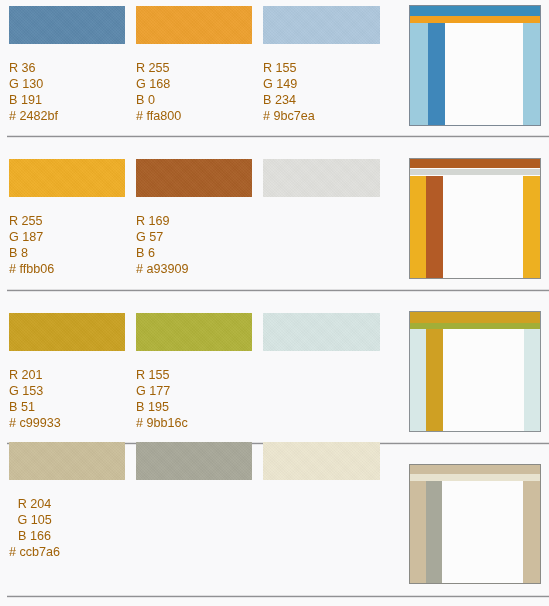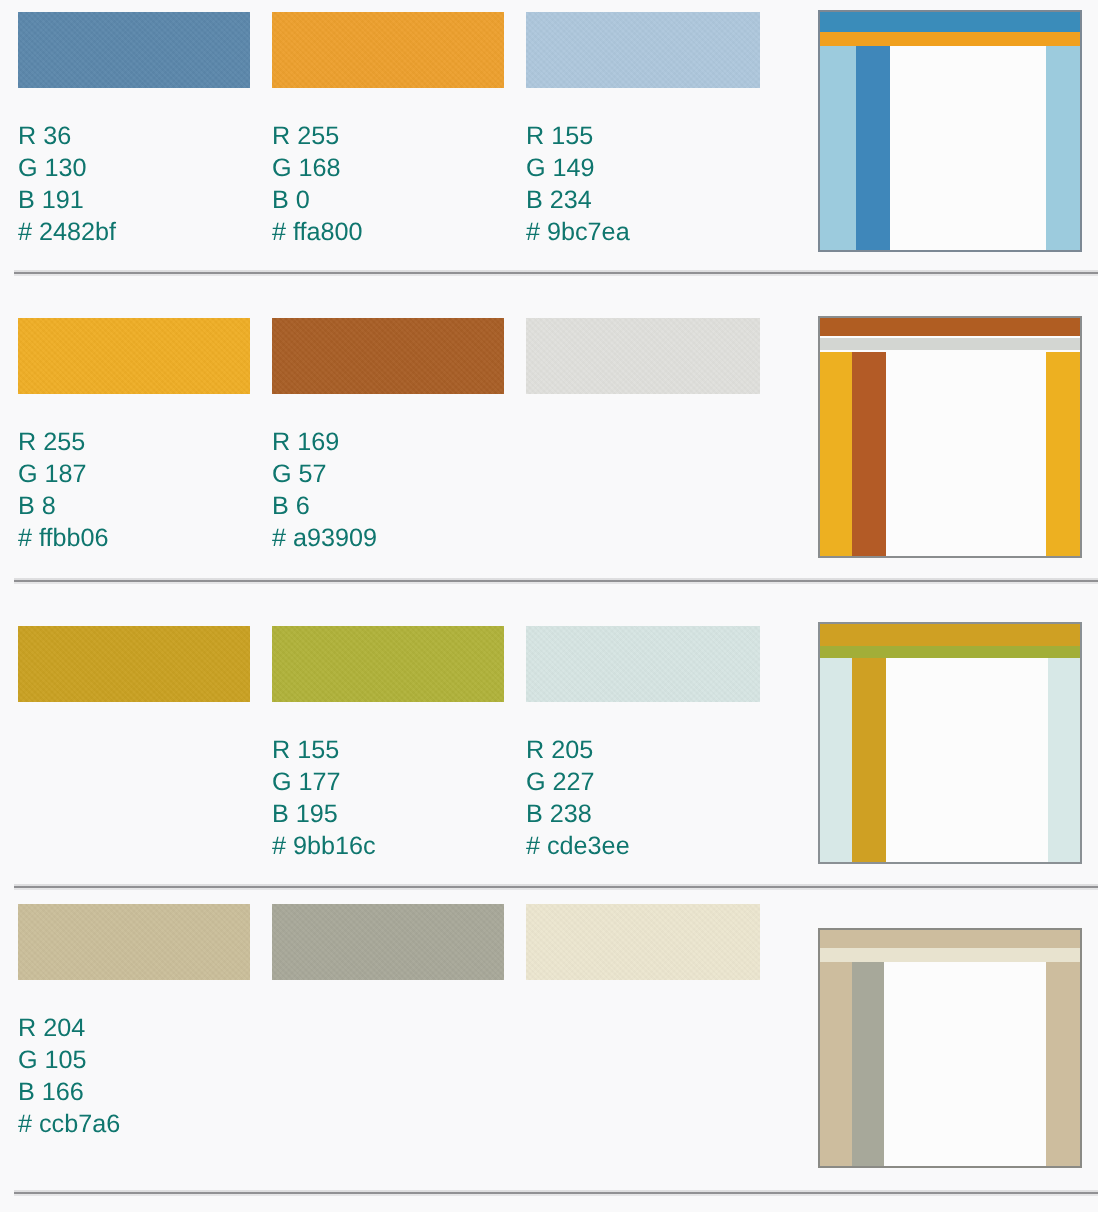--- a/index.html
+++ b/index.html
@@ -11,35 +11,35 @@
     overflow:hidden;
     -webkit-font-smoothing:antialiased;
   }
   .page{position:absolute;left:0;top:0;width:549px;height:606px;}
 
   
   .row{position:absolute;left:0;width:549px;height:136px;}
   .row-1{top:0px;}
   .row-2{top:153px;}
   .row-3{top:307px;}
-  .row-4{top:446px;}
+  .row-4{top:436px;text-align:center;}
 
   
   .swatch{position:absolute;top:6px;height:38px;}
   .swatch.c1{left:9px;width:116px;}
   .swatch.c2{left:136px;width:116px;}
   .swatch.c3{left:263px;width:117px;}
   .swatch::after{content:"";position:absolute;left:0;top:0;right:0;bottom:0;
     background-image:
       repeating-linear-gradient(45deg, rgba(255,255,255,0.022) 0 1px, rgba(0,0,0,0.014) 1px 2px),
       repeating-linear-gradient(-45deg, rgba(255,255,255,0.014) 0 1px, rgba(0,0,0,0.011) 1px 2px);
     pointer-events:none;}
 
   
-  .vals{position:absolute;top:60px;font-size:12.6px;color:#0f766e;line-height:16px;}
+  .vals{position:absolute;top:60px;font-size:12.6px;color:#a16207;line-height:16px;}
   .vals.c1{left:9px;}
   .vals.c2{left:136px;}
   .vals.c3{left:263px;}
   .vals span{display:block;height:16px;line-height:16px;white-space:pre;}
 
   
   .sep{position:absolute;left:7px;width:542px;height:3px;
     background:linear-gradient(to bottom,
       rgba(160,160,162,0.30) 0 1px,
       rgba(139,139,142,0.95) 1px 2px,
@@ -122,36 +122,36 @@
     <div class="pv-band" style="top: 0px; height: 9px; background: rgb(176, 93, 34);"></div>
     <div class="pv-band" style="top: 10px; height: 6px; background: rgb(211, 214, 210);"></div>
     <div class="pv-col left" style="top: 17px; width: 16px; background: rgb(237, 176, 33);"></div>
     <div class="pv-col" style="left: 16px; top: 17px; width: 17px; background: rgb(179, 91, 38);"></div>
     <div class="pv-col right" style="top: 17px; width: 17px; background: rgb(237, 176, 33);"></div>
   </div>
   <div class="sep sep-2"></div>
 
   <div class="row row-3">
     <div class="swatch c1" style="background: rgb(201, 161, 34);"></div>
+    <div class="vals c1">
+      <span>R 201</span>
+      <span>G 153</span>
+      <span>B 51</span>
+      <span># c99933</span>
+    </div>
 
     <div class="swatch c2" style="background: rgb(176, 178, 58);"></div>
     <div class="vals c2">
       <span>R 155</span>
       <span>G 177</span>
       <span>B 195</span>
       <span># 9bb16c</span>
     </div>
 
     <div class="swatch c3" style="background: rgb(214, 229, 227);"></div>
-    <div class="vals c3">
-      <span>R 205</span>
-      <span>G 227</span>
-      <span>B 238</span>
-      <span># cde3ee</span>
-    </div>
   </div>
   <div class="preview pv-3" style="border: 1px solid rgb(138, 144, 148); background: rgb(252, 252, 252);">
     <div class="pv-band" style="top: 0px; height: 11px; background: rgb(207, 160, 35);"></div>
     <div class="pv-band" style="top: 11px; height: 6px; background: rgb(162, 174, 56);"></div>
     <div class="pv-col left" style="top: 17px; width: 16px; background: rgb(215, 232, 231);"></div>
     <div class="pv-col" style="left: 16px; top: 17px; width: 17px; background: rgb(207, 160, 35);"></div>
     <div class="pv-col right" style="top: 17px; width: 16px; background: rgb(215, 232, 231);"></div>
   </div>
   <div class="sep sep-3"></div>
 

